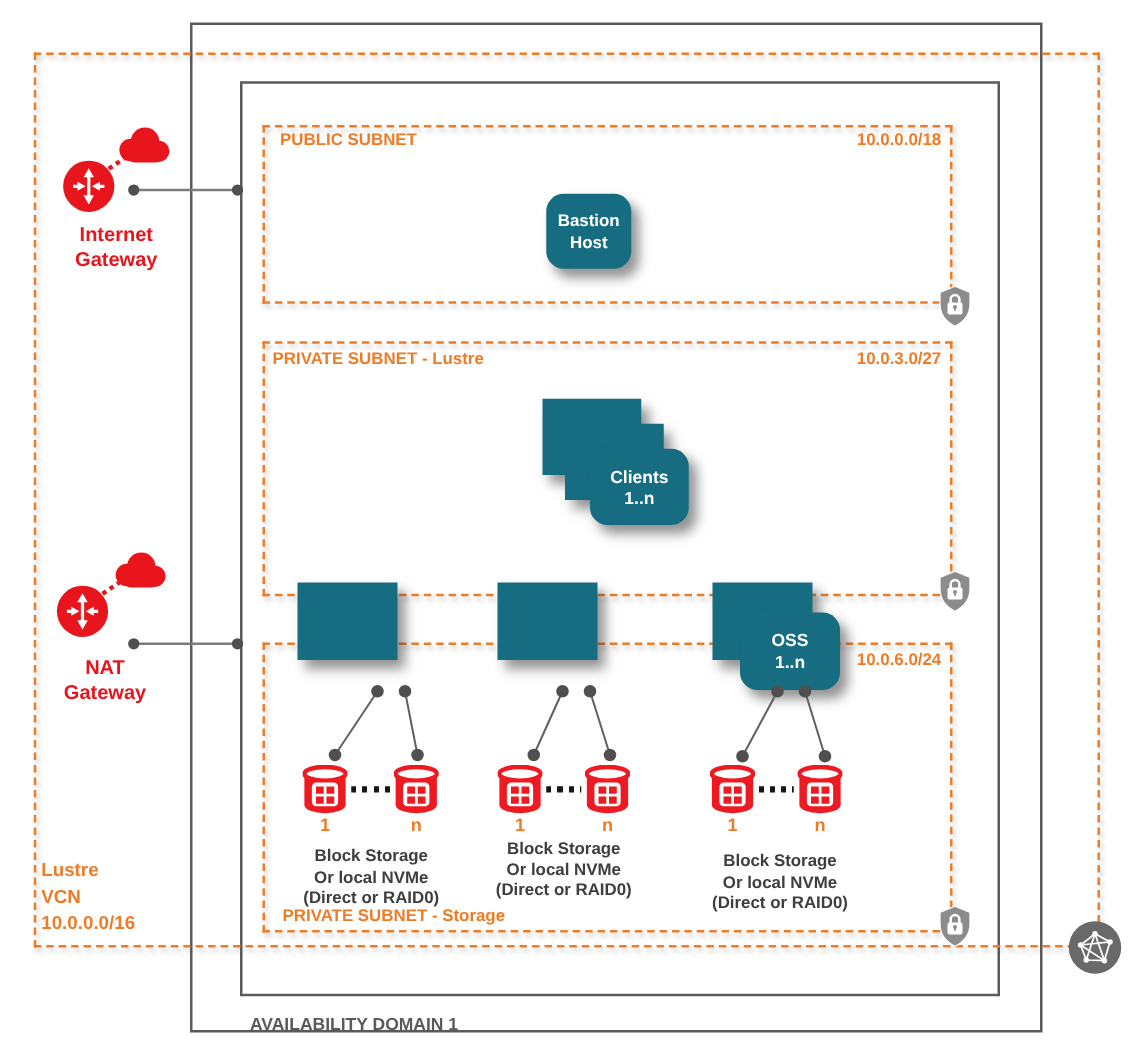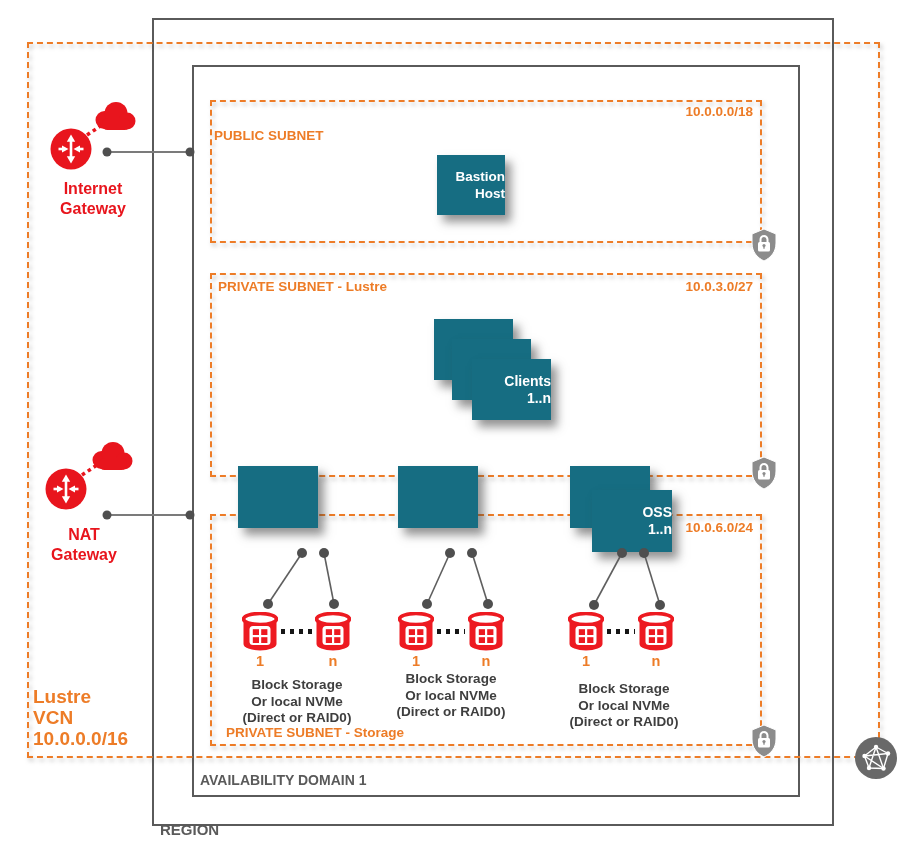--- a/index.html
+++ b/index.html
@@ -5,29 +5,29 @@
   html,body { margin:0; padding:0; background:#ffffff; }
   .canvas {
     position:relative; width:908px; height:848px; overflow:hidden;
     font-family:"Liberation Sans", sans-serif; background:#ffffff;
   }
   .frame { position:absolute; border:2px solid #5a5a5a; box-sizing:border-box; z-index:1; }
   .dashed { position:absolute; border:2.5px dashed #ed7c27; box-sizing:border-box;
             filter:drop-shadow(2px 3px 2px rgba(90,90,90,0.35)); }
   .vcn-frame { z-index:2; }
   .subnet-frame { z-index:3; }
-  .frame-label { position:absolute; color:#5a5a5a; font-weight:bold; z-index:4; white-space:nowrap; }
+  .frame-label { position:absolute; color:#5a5a5a; font-weight:bold; z-index:4; white-space:nowrap;margin-top:39px; }
   .subnet-name { position:absolute; color:#ed7c27; font-weight:600; font-size:13.5px; z-index:4; white-space:nowrap; }
   .subnet-cidr { position:absolute; color:#ed7c27; font-weight:bold; font-size:13.5px; z-index:4; white-space:nowrap; text-align:right; }
-  .vcn-label { position:absolute; color:#ed7c27; font-weight:bold; font-size:19px; line-height:21px; z-index:4; }
+  .vcn-label { position:absolute; color:#ed7c27; font-weight:bold; font-size:15px; line-height:21px; z-index:4; }
   .gw-label { position:absolute; color:#e8151d; font-weight:bold; font-size:16px; line-height:20px; text-align:center; width:104px; z-index:5; }
   .sq { position:absolute; background:#166d82; box-shadow:6px 7px 9px rgba(60,60,60,0.55); }
   .sq-back { z-index:6; }
-  .sq-front { z-index:7; display:flex; flex-direction:column; align-items:flex-end; justify-content:center;
-              color:#ffffff; font-weight:bold; font-size:14px; line-height:17px; text-align:center; }
+  .sq-front { z-index:7; display:flex; flex-direction:column; align-items:center; justify-content:center;
+              color:#ffffff; font-weight:bold; font-size:14px; line-height:17px; text-align:center;border-radius:14px; }
   .icon { position:absolute; z-index:5; }
   .top-icon { z-index:9; }
   .connector-layer { position:absolute; left:0; top:0; z-index:8; pointer-events:none; }
   .cyl { position:absolute; z-index:6; }
   .disk-dots { position:absolute; height:5px; z-index:6;
                background:repeating-linear-gradient(90deg,#161616 0 4px,transparent 4px 9px); }
   .disk-label { position:absolute; width:22px; text-align:center; color:#ed7c27; font-weight:600; font-size:14.5px; z-index:6; }
   .disk-caption { position:absolute; width:162px; text-align:center; color:#3e3e3e; font-weight:bold;
                   font-size:13.5px; line-height:16.5px; z-index:6; }
 </style>
@@ -42,21 +42,21 @@
   <div class="frame-label" style="left:200px; top:772px; font-size:14px;">AVAILABILITY DOMAIN 1</div>
 
   <div class="dashed vcn-frame" style="left:27px; top:42px; width:853px; height:716px;"></div>
   <div class="vcn-label" style="left:33px; top:686px;">
     <div>Lustre</div>
     <div>VCN</div>
     <div>10.0.0.0/16</div>
   </div>
 
   <div class="dashed subnet-frame" style="left:210px; top:100px; width:552px; height:143px;"></div>
-  <div class="subnet-name" style="left:214px; top:104px;margin-top:24px;">PUBLIC SUBNET</div>
+  <div class="subnet-name" style="left:224px; top:104px;">PUBLIC SUBNET</div>
   <div class="subnet-cidr" style="right:155px; top:104px;">10.0.0.0/18</div>
 
   <div class="dashed subnet-frame" style="left:210px; top:273px; width:552px; height:204px;"></div>
   <div class="subnet-name" style="left:218px; top:279px;">PRIVATE SUBNET - Lustre</div>
   <div class="subnet-cidr" style="right:155px; top:279px;">10.0.3.0/27</div>
 
   <div class="dashed subnet-frame" style="left:210px; top:514px; width:552px; height:232px;"></div>
   <div class="subnet-name" style="left:226px; top:725px;">PRIVATE SUBNET - Storage</div>
   <div class="subnet-cidr" style="right:155px; top:520px;">10.0.6.0/24</div>
 

